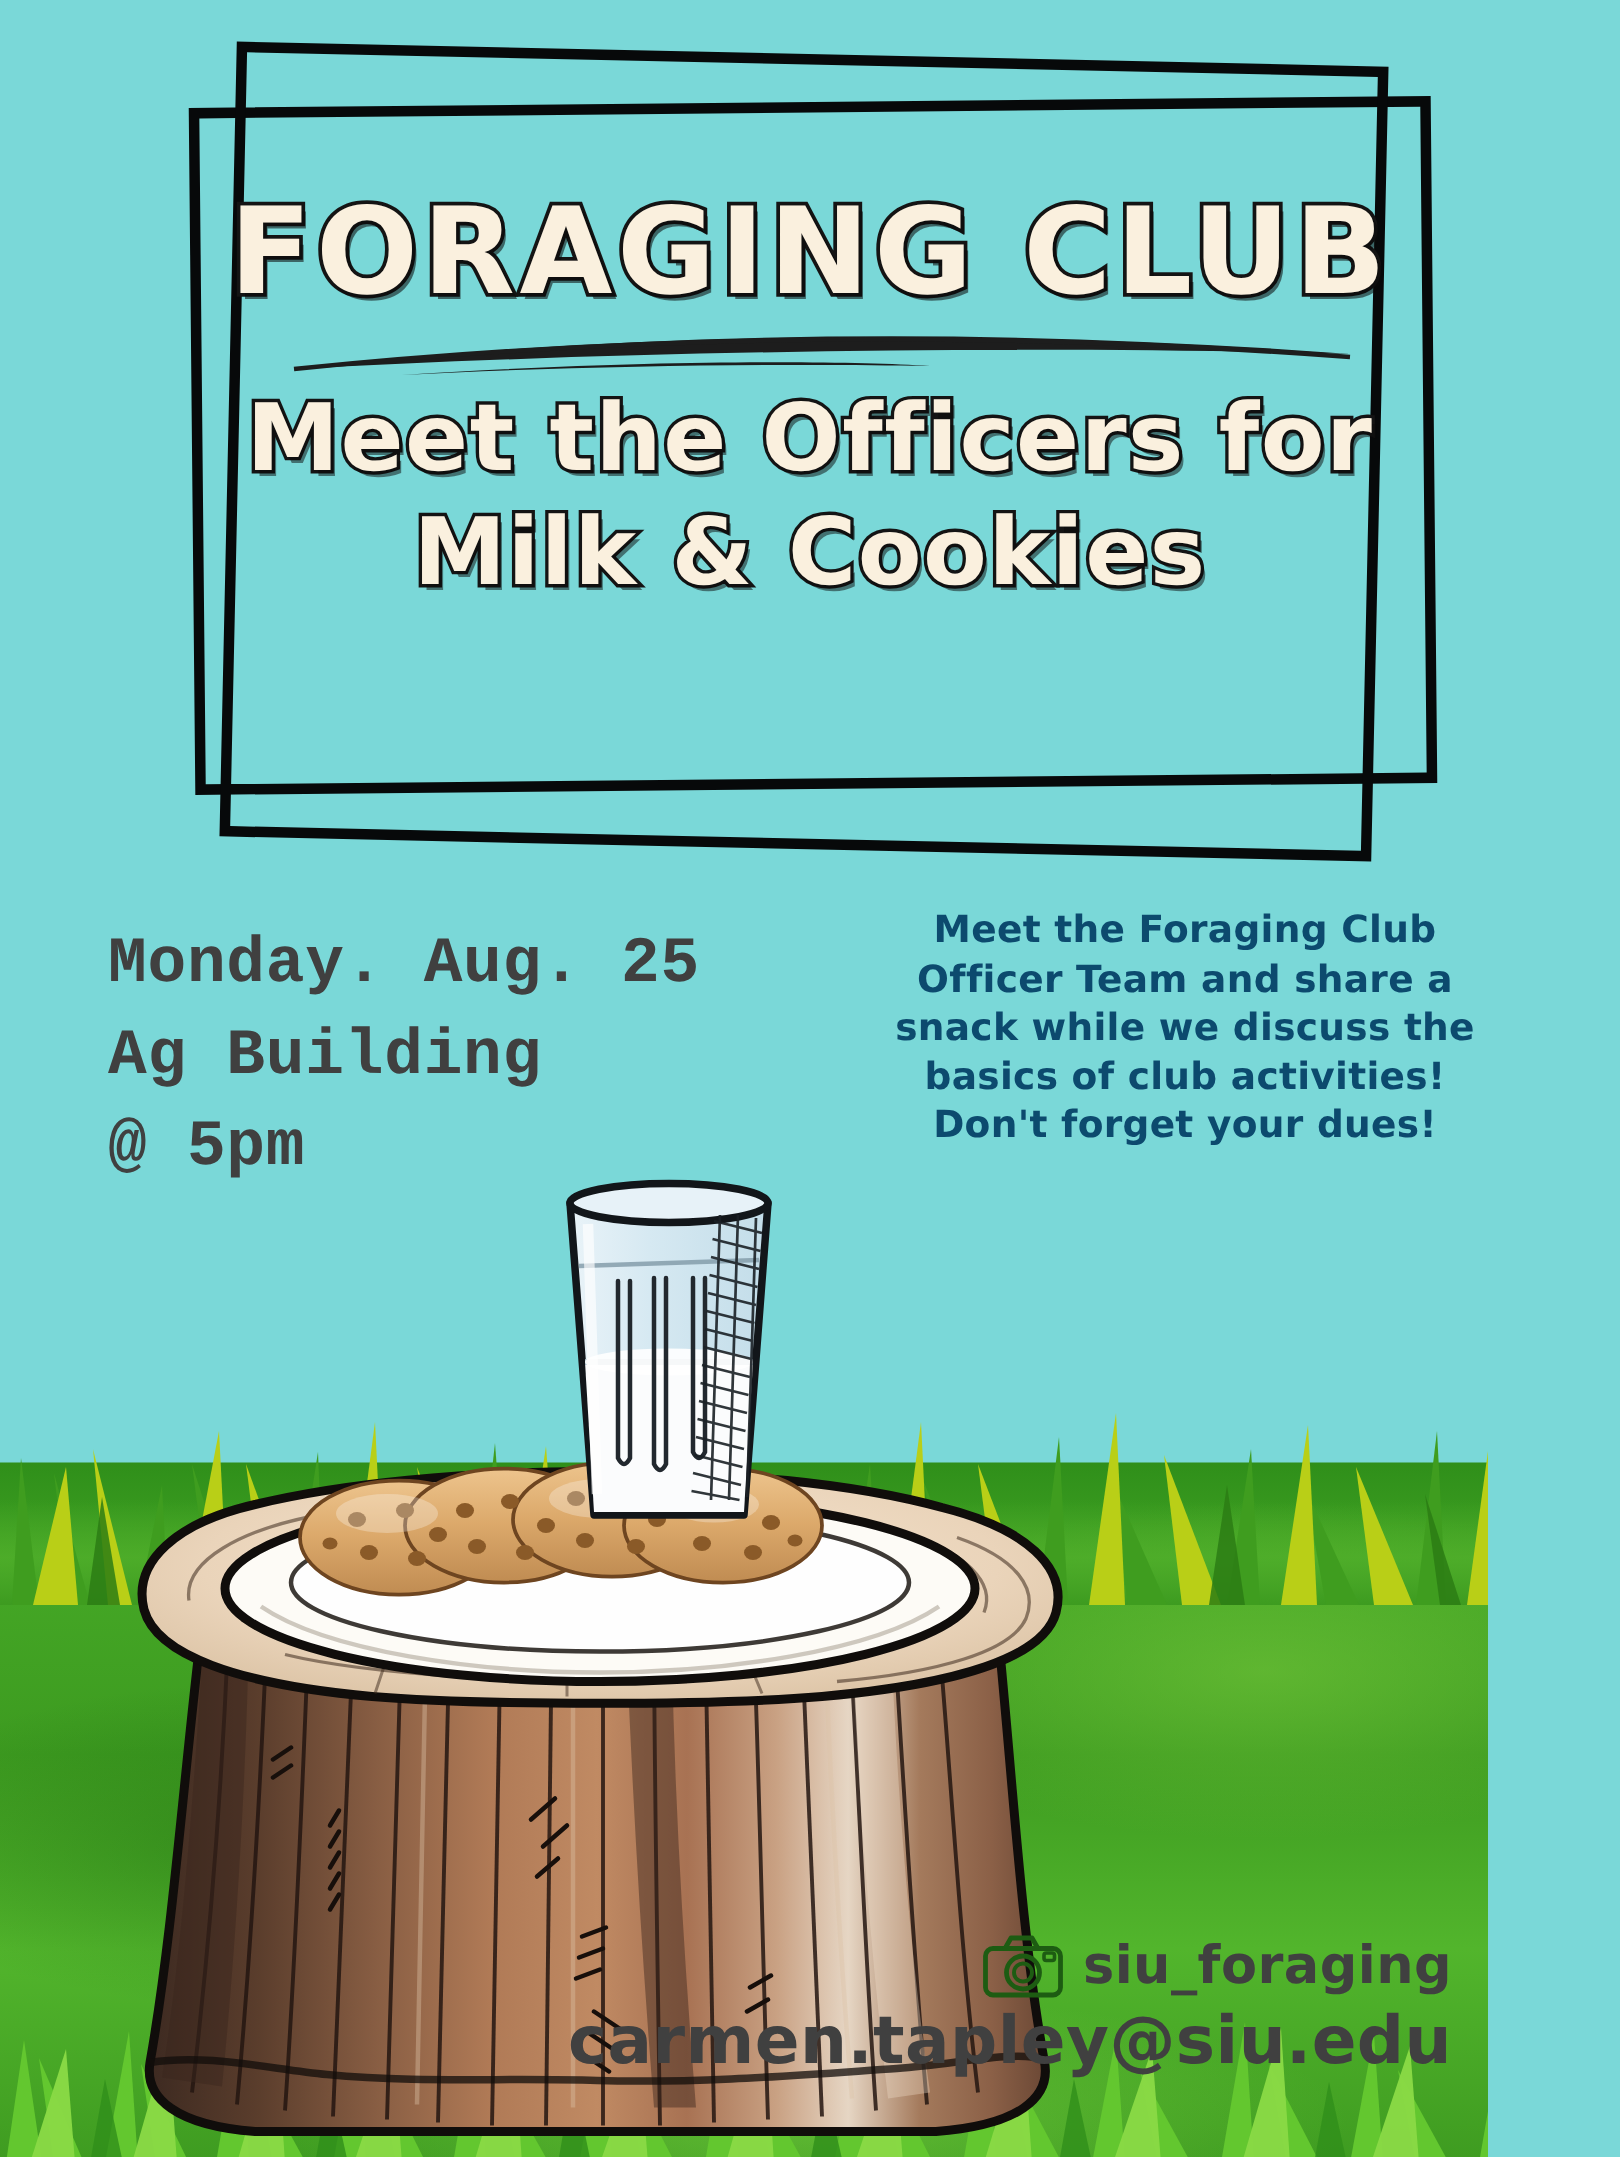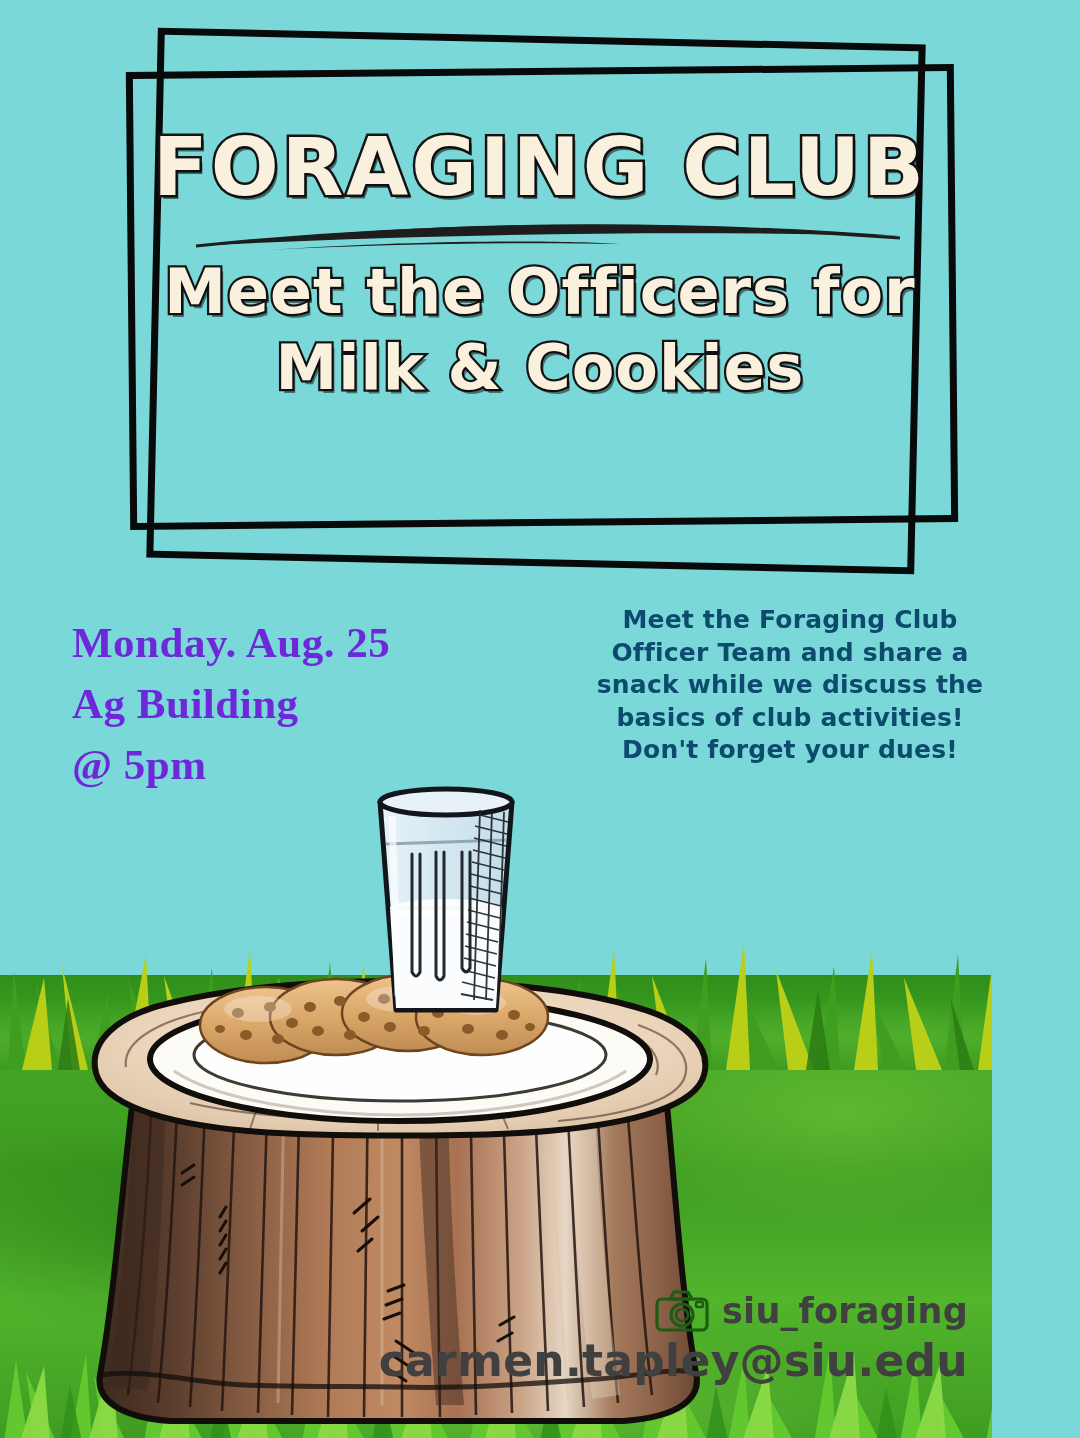--- a/index.html
+++ b/index.html
@@ -67,22 +67,22 @@
     -webkit-text-stroke:4.5px #141414;
     paint-order:stroke fill;
     line-height:1.22;
     text-shadow: 3px 4px 0 rgba(10,10,10,.5);
     margin-top:2px;
   }
 
   
   .event-details{
     position:absolute; left:72px; top:612px; width:430px;
-    font-family:Liberation Serif, serif;
-    font-size:43px; font-weight:700; color:#6d28d9;
+    font-family:Liberation Mono, monospace;
+    font-size:43px; font-weight:700; color:#404040;
     line-height:1.42; letter-spacing:.5px; z-index:6;
   }
   .event-details div{ white-space:nowrap; }
 
   
   .description{
     position:absolute; left:552px; top:604px; width:476px;
     font-family:"DejaVu Sans", sans-serif;
     font-size:25px; font-weight:700; color:#0c4a6e;
     line-height:1.30; text-align:center; letter-spacing:.2px; z-index:6;

